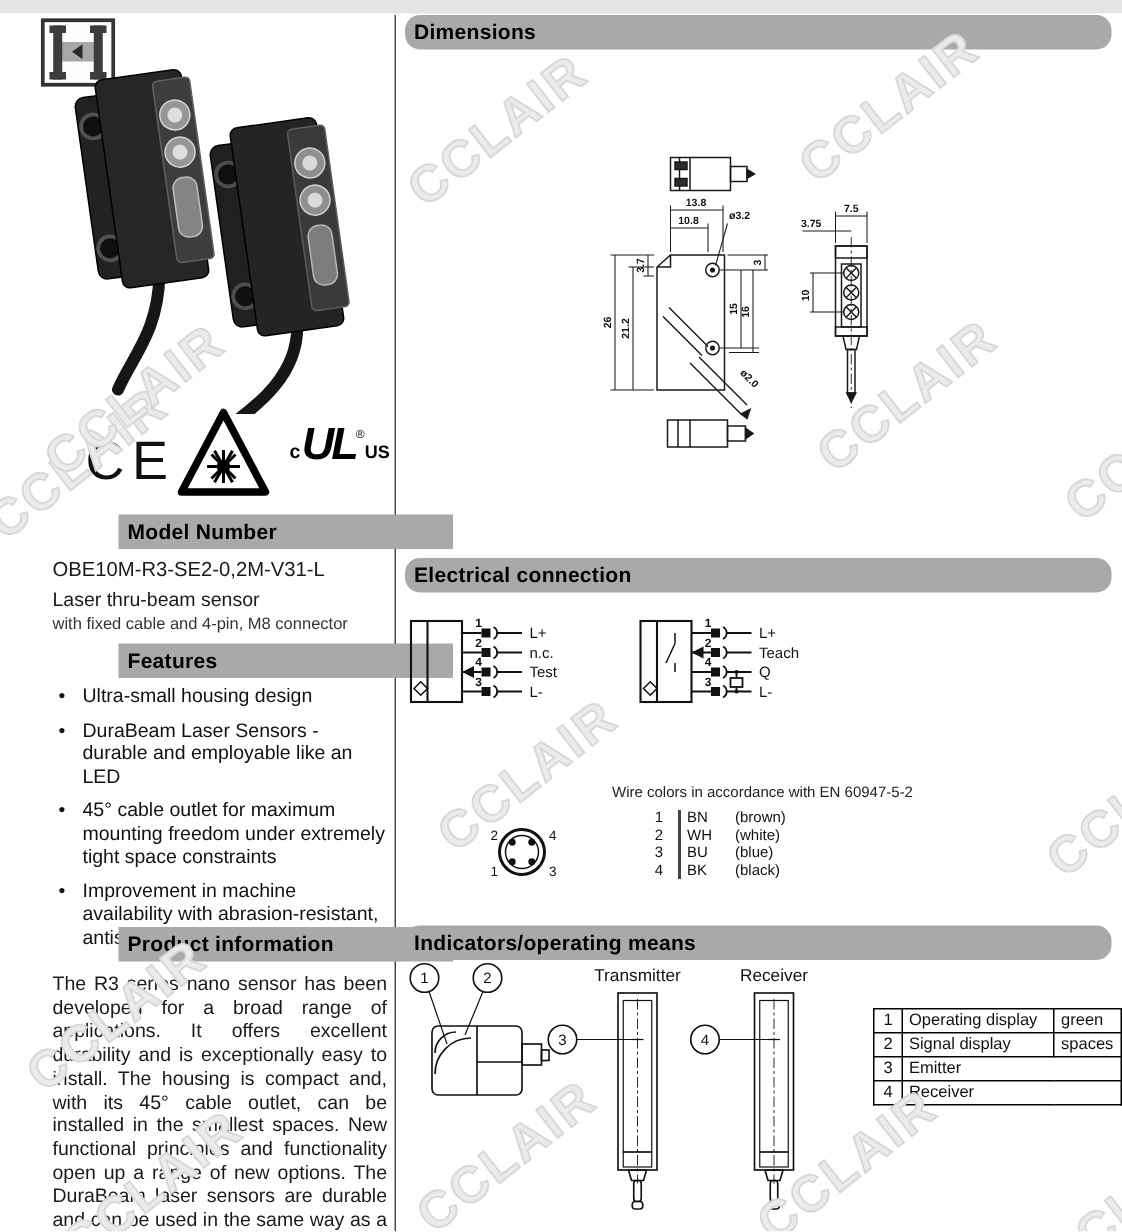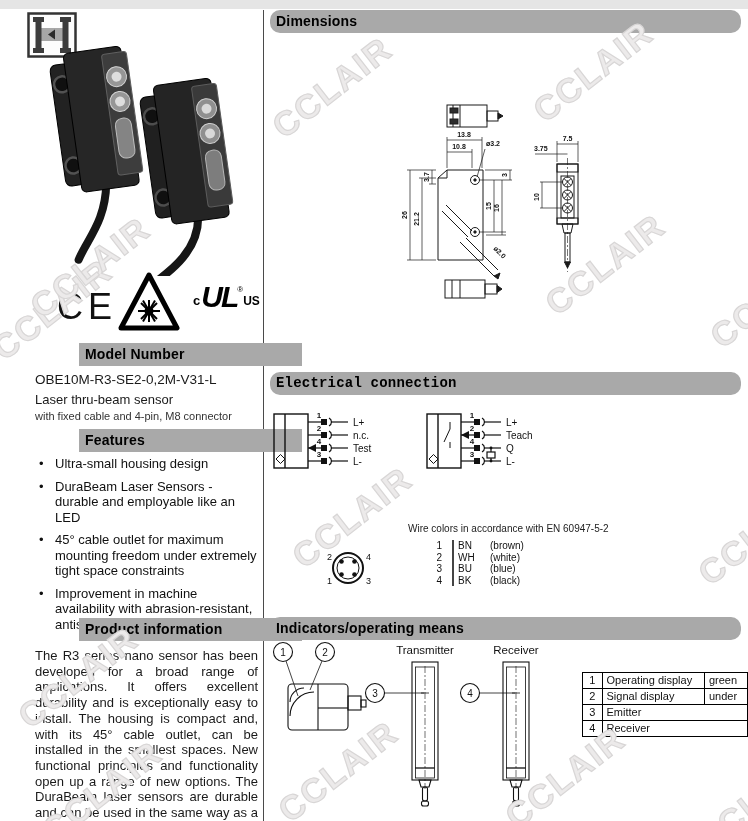--- a/index.html
+++ b/index.html
@@ -223,21 +223,21 @@
     <text class="dimtxt" x="39" y="85" text-anchor="middle" transform="rotate(-90 39 85)">3.7</text>
     <text class="dimtxt" x="101" y="114" text-anchor="middle" transform="rotate(-90 101 114)">15</text>
     <text class="dimtxt" x="109" y="116" text-anchor="middle" transform="rotate(-90 109 116)">16</text>
     <text class="dimtxt" x="117" y="83" text-anchor="middle" transform="rotate(-90 117 83)">3</text>
     <text class="dimtxt" x="103" y="157" transform="rotate(45 103 157)">ø2.0</text>
     <text class="dimtxt" x="177.5" y="49" text-anchor="middle">7.5</text>
     <text class="dimtxt" x="144" y="59">3.75</text>
     <text class="dimtxt" x="149" y="105" text-anchor="middle" transform="rotate(-90 149 105)">10</text>
   </svg>
 
-  <div class="hdr hdr-right" style="top:372px;font-family:Liberation Mono, monospace;">Electrical connection</div>
+  <div class="hdr hdr-right" style="top:372px;">Electrical connection</div>
 
   <svg style="position:absolute;left:272px;top:402px;" width="125" height="78" viewBox="0 0 125 78">
     <g fill="none" stroke="#111" stroke-width="1.4">
       <rect x="2" y="12" width="34" height="54"></rect>
         <line x1="13" y1="12" x2="13" y2="66"></line>
       <path d="M4,57 L8.5,52.5 L13,57 L8.5,61.5 Z" stroke-width="1"></path>
     </g>
     <g stroke="#111" stroke-width="1.2" fill="none">
       <line x1="36" y1="20" x2="49" y2="20"></line>
         <line x1="36" y1="33" x2="49" y2="33"></line>
@@ -408,21 +408,21 @@
   <table class="indtable">
     <tbody>
         <tr>
       <td class="n">1</td>
       <td class="l">Operating display</td>
       <td class="v">green</td>
     </tr>
     <tr>
       <td class="n">2</td>
       <td class="l">Signal display</td>
-      <td class="v">under</td>
+      <td class="v">spaces</td>
     </tr>
     <tr>
       <td class="n">3</td>
       <td class="l" colspan="2">Emitter</td>
     </tr>
     <tr>
       <td class="n">4</td>
       <td class="l" colspan="2">Receiver</td>
     </tr>
   </tbody>

